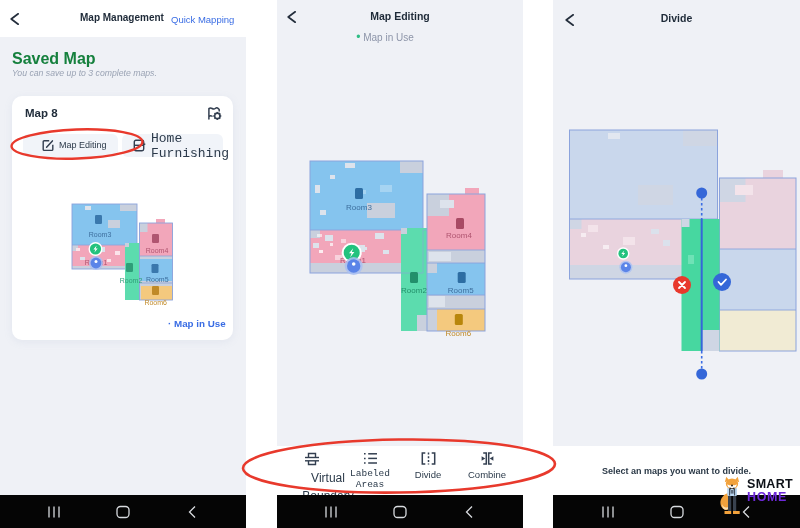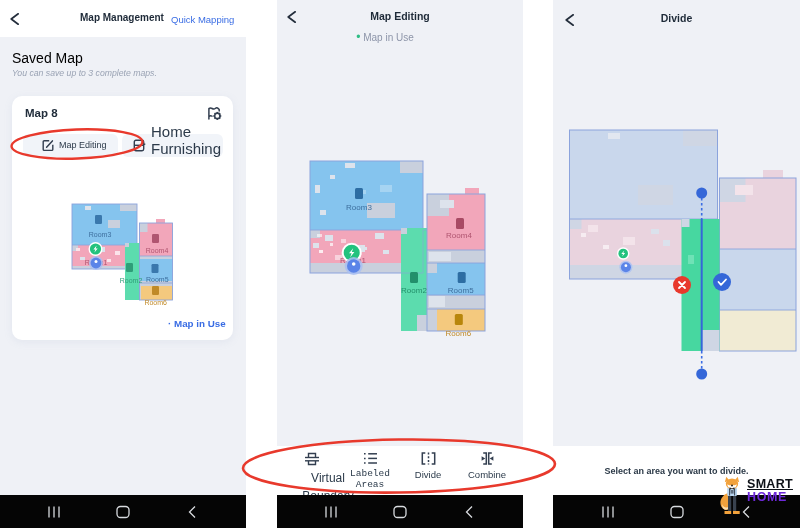--- a/index.html
+++ b/index.html
@@ -17,21 +17,21 @@
   <div class="abs" style="left:0;top:0;width:246px;height:37px;background:#ffffff;"></div>
 
   <svg class="abs" style="left:8px;top:12px;" width="14" height="14" viewBox="0 0 14 14">
     <path d="M10.2 1.8 L3.2 7 L10.2 12.2" fill="none" stroke="#242e3c" stroke-width="1.7" stroke-linecap="round" stroke-linejoin="round"></path>
   </svg>
 
   <div class="abs" style="left:80px;top:11.5px;white-space:nowrap;font-size:10px;font-weight:bold;color:#1e2a38;">Map Management</div>
 
   <div class="abs" style="left:171px;top:14px;white-space:nowrap;font-size:9.5px;color:#3a6de4;">Quick Mapping</div>
 
-  <div class="abs" style="left:12px;top:49.5px;font-size:14px;font-weight:normal;color:#000000;">Saved Map</div>
+  <div class="abs" style="left:12px;top:49.5px;font-size:16px;font-weight:bold;color:#15803d;">Saved Map</div>
 
   <div class="abs" style="left:12px;top:68px;font-size:8.7px;color:#9aa3b4;font-style:italic;">You can save up to 3 complete maps.</div>
 
   <div class="abs" style="left:12px;top:96px;width:221px;height:244px;background:#ffffff;border-radius:10px;box-shadow:0 2px 8px rgba(140,155,190,0.12);"></div>
 
   <div class="abs" style="left:25px;top:106.5px;font-size:11.5px;font-weight:bold;color:#222e3c;">Map 8</div>
 
   <svg class="abs" style="left:207px;top:106px;" width="15" height="14" viewBox="0 0 15 14">
     <path d="M1.9 3.0 C2.9 1.8 4.1 1.9 5.1 2.5 C6.3 3.2 7.5 3.2 8.5 2.3 C9.4 1.6 10.4 1.7 11.3 2.6 L12.2 3.5 L12.2 5.0 M1.9 2.6 L1.9 13 M1.9 10.6 C2.9 9.6 4.0 9.6 5.0 10.1" fill="none" stroke="#333f50" stroke-width="1.5" stroke-linejoin="round" stroke-linecap="round"></path>
     <g>
@@ -55,21 +55,21 @@
     <path d="M4.6 8.2 L10.4 1.9" fill="none" stroke="#333f50" stroke-width="1.5" stroke-linecap="round"></path>
   </svg>
   <div class="abs" style="left:59px;top:140px;font-size:9px;color:#2c3a4a;">Map Editing</div>
 
   <div class="abs" style="left:122px;top:134px;width:101px;height:23px;background:#f1f4f9;border-radius:6px;"></div>
   <svg class="abs" style="left:133px;top:139px;" width="13" height="13" viewBox="0 0 13 13">
     <rect x="1.3" y="1.3" width="9.4" height="10.4" rx="1.6" fill="none" stroke="#333f50" stroke-width="1.4"></rect>
     <line x1="1.3" y1="6.3" x2="10.7" y2="6.3" stroke="#333f50" stroke-width="1.4"></line>
     <line x1="10.7" y1="5.2" x2="12.3" y2="5.2" stroke="#333f50" stroke-width="1.4"></line>
   </svg>
-  <div class="abs" style="left:151px;top:123px;font-size:15px;color:#2c3a4a;">Home Furnishing</div>
+  <div class="abs" style="left:151px;top:131px;font-size:13px;color:#2c3a4a;font-family:Liberation Mono, monospace;">Home Furnishing</div>
 
   <svg class="abs" style="left:6px;top:124px;" width="142" height="40" viewBox="0 0 142 40">
     <ellipse cx="71" cy="20" rx="65.5" ry="14.5" fill="none" stroke="#e8392c" stroke-width="2.4" transform="rotate(-2 71 20)"></ellipse>
   </svg>
 
   <svg class="abs" style="left:60px;top:195px;" width="120" height="115" viewBox="0 0 120 115">
 
     <g>
       <rect x="12" y="9" width="65" height="65" fill="#c9d0dd"></rect>
 
@@ -415,34 +415,34 @@
     </g>
 
     <g>
       <circle cx="159" cy="157" r="9" fill="#3567d8"></circle>
       <path d="M155.5 157 L158 159.8 L163 154.5" fill="none" stroke="#ffffff" stroke-width="1.8" stroke-linecap="round" stroke-linejoin="round"></path>
     </g>
   </svg>
 
   <div class="abs" style="left:0;top:446px;width:247px;height:49px;background:#ffffff;"></div>
 
-  <div class="abs" style="left:0;top:466px;width:247px;text-align:center;font-size:9px;font-weight:bold;color:#2b3947;">Select an area you want to divide.</div>
+  <div class="abs" style="left:0;top:466px;width:247px;text-align:center;font-size:9px;font-weight:bold;color:#2b3947;">Select an maps you want to divide.</div>
 
   <div class="abs" style="left:0;top:495px;width:247px;height:33px;background:#050505;"></div>
   <svg class="abs" style="left:48px;top:505px;" width="152" height="14" viewBox="0 0 152 14">
     <g stroke="#d8dbdf" stroke-width="1.3" fill="none">
       <line x1="2" y1="1.5" x2="2" y2="12.5"></line>
         <line x1="7" y1="1.5" x2="7" y2="12.5"></line>
         <line x1="12" y1="1.5" x2="12" y2="12.5"></line>
       <rect x="70" y="1.5" width="12" height="11" rx="3.5"></rect>
       <path d="M148 1.5 L142.5 7 L148 12.5"></path>
     </g>
   </svg>
 
-  <div class="abs" style="left:194px;top:477px;font-size:12.5px;font-weight:bold;color:#0d1117;letter-spacing:0.3px;text-decoration:underline;">SMART</div>
+  <div class="abs" style="left:194px;top:477px;font-size:12.5px;font-weight:bold;color:#0d1117;letter-spacing:0.3px;">SMART</div>
   <div class="abs" style="left:194px;top:490px;font-size:12.5px;font-weight:bold;color:#6d28d9;letter-spacing:0.6px;">HOME</div>
 
   <svg class="abs" style="left:164px;top:475px;" width="30" height="45" viewBox="0 0 30 45">
 
     <path d="M11 18 C5 20 2 26 4 31 C6 35.5 11 36 13 33 C13.2 28 13 22 11 18 Z" fill="#f2a23c"></path>
     <path d="M5 29 C6 32.5 9.5 33.5 12.2 31.5 C12.2 33 11 34.5 9 34.8 C6.5 35 5 32 5 29 Z" fill="#fadfb2"></path>
 
     <rect x="11" y="19.5" width="3.2" height="16.5" fill="#39424e"></rect>
     <rect x="16" y="19.5" width="3.2" height="16.5" fill="#39424e"></rect>
 

